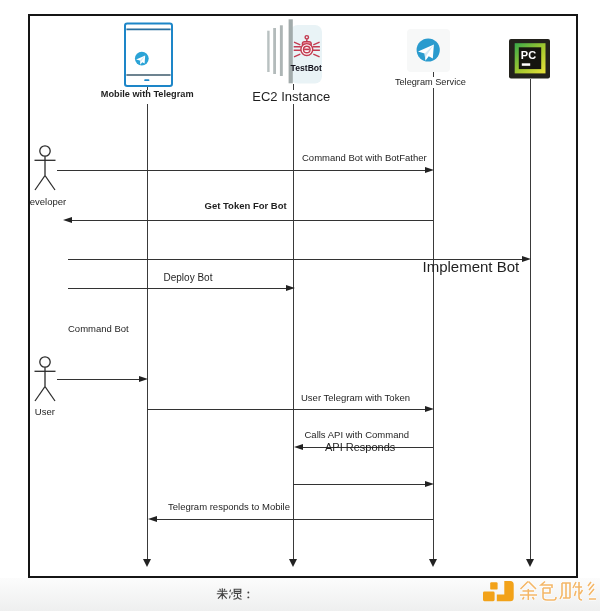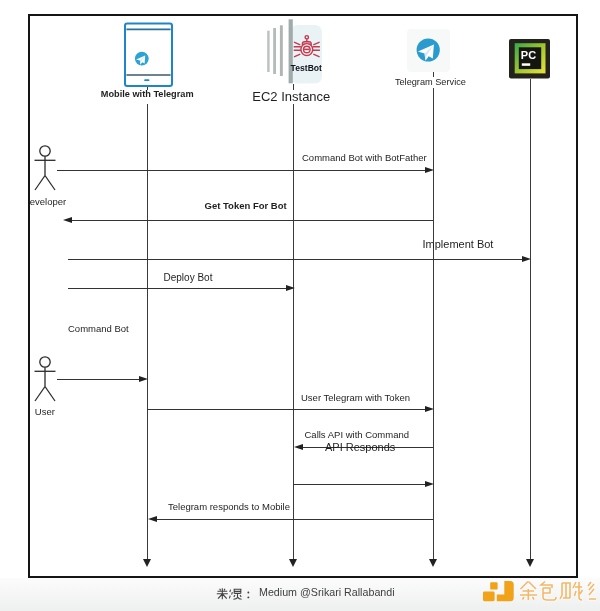--- a/index.html
+++ b/index.html
@@ -22,21 +22,21 @@
 <div class="a" style="left:399.2px;top:543.5px;border-left:4px solid transparent;border-right:4px solid transparent;border-top:8.5px solid #222"></div>
 <div class="a" style="left:496.2px;top:543.5px;border-left:4px solid transparent;border-right:4px solid transparent;border-top:8.5px solid #222"></div>
 <div class="a" style="left:27.5px;top:154.5px;width:369px;height:1.35px;background:#333"></div>
 <div class="a" style="left:395px;top:151.5px;border-top:3.2px solid transparent;border-bottom:3.2px solid transparent;border-left:9.5px solid #222"></div>
 <div class="a t" style="left:272.5px;top:137.1px;font-size:9.5px;font-weight:normal;color:#1f1f1f">Command Bot with BotFather</div>
 <div class="a" style="left:40.5px;top:204.5px;width:363px;height:1.35px;background:#333"></div>
 <div class="a" style="left:33px;top:201.5px;border-top:3.2px solid transparent;border-bottom:3.2px solid transparent;border-right:9.5px solid #222"></div>
 <div class="a t" style="left:175px;top:185px;font-size:9.5px;font-weight:bold;color:#1f1f1f">Get Token For Bot</div>
 <div class="a" style="left:38.5px;top:243.1px;width:455px;height:1.35px;background:#333"></div>
 <div class="a" style="left:492px;top:240.1px;border-top:3.2px solid transparent;border-bottom:3.2px solid transparent;border-left:9.5px solid #222"></div>
-<div class="a t" style="left:393px;top:223px;font-size:11px;font-weight:normal;color:#1f1f1f">Implement Bot</div>
+<div class="a t" style="left:393px;top:243px;font-size:15px;font-weight:normal;color:#1f1f1f">Implement Bot</div>
 <div class="a" style="left:38.5px;top:272.5px;width:219px;height:1.35px;background:#333"></div>
 <div class="a" style="left:256px;top:269.5px;border-top:3.2px solid transparent;border-bottom:3.2px solid transparent;border-left:9.5px solid #222"></div>
 <div class="a t" style="left:134px;top:257.1px;font-size:10px;font-weight:normal;color:#1f1f1f">Deploy Bot</div>
 <div class="a t" style="left:38.5px;top:308.7px;font-size:9.5px;font-weight:normal;color:#1f1f1f">Command Bot</div>
 <div class="a" style="left:27.5px;top:363.3px;width:83px;height:1.35px;background:#333"></div>
 <div class="a" style="left:109px;top:360.3px;border-top:3.2px solid transparent;border-bottom:3.2px solid transparent;border-left:9.5px solid #222"></div>
 <div class="a" style="left:117.5px;top:393.3px;width:279px;height:1.35px;background:#333"></div>
 <div class="a" style="left:395px;top:390.3px;border-top:3.2px solid transparent;border-bottom:3.2px solid transparent;border-left:9.5px solid #222"></div>
 <div class="a t" style="left:271.5px;top:377.1px;font-size:9.5px;font-weight:normal;color:#1f1f1f">User Telegram with Token</div>
 <div class="a" style="left:271.5px;top:431.5px;width:132px;height:1.35px;background:#333"></div>
@@ -122,21 +122,20 @@
 <svg class="a" style="left:216px;top:586.5px" width="38" height="14" viewBox="0 0 38 14">
 <g stroke="#424242" stroke-width="1.1" fill="none">
 <path d="M1.5 4.2 H11.2 M0.8 6.8 H11.8 M6.3 1.2 V12.2 M6.3 7 L2 11.6 M6.4 7 L10.8 11.6 M3.6 1.8 L4.6 3.4 M9 1.8 L8 3.4"></path>
 <path d="M14.6 2.6 L13.8 5 M16.4 5.2 L15.6 7.6 M14.2 8.6 L13.4 11.4 M17.6 2.2 H25.4 M18.4 4.4 H24.6 M18.4 6.4 H24.6 M18.2 2.4 V6.6 M24.8 2.4 V6.6 M21.5 7 V10.6 M21.5 10.6 C20.6 11.8 19 12.2 17.4 12.3 M21.8 10.4 C22.6 11.6 24.2 12.2 25.6 12.3 M19 8.2 L17.8 9.8 M24 8.2 L25.2 9.8"></path>
 </g>
 <g fill="#424242">
         <rect x="31.4" y="4.6" width="1.9" height="1.9" rx="0.9"></rect>
         <rect x="31.4" y="9.4" width="1.9" height="1.9" rx="0.9"></rect>
       </g>
 </svg>
-<div class="a t" style="left:259px;top:586.5px;font-size:10.7px;color:#3e3e3e">Medium @Srikari Rallabandi</div>
 <svg class="a" style="left:482px;top:580px" width="116" height="23" viewBox="0 0 116 23">
 <g fill="#f2a219">
 <rect x="8.2" y="2.2" width="7.4" height="7.4" rx="1.2"></rect>
 <rect x="1" y="11.6" width="11.6" height="9.6" rx="1.4"></rect>
 <path d="M22.3 1 H28.2 Q31.7 1 31.7 4.5 V17.7 Q31.7 21.2 28.2 21.2 H14.8 V14.4 H22.3 Z"></path>
 </g>
 <g stroke="#ffffff" stroke-width="2.8" fill="none" opacity="0.97" transform="translate(37,0)">
 <path d="M9 1.5 L1.5 9 M9.5 1.5 L17 9 M3.5 11 H15 M1 15 H18 M9.3 9 V20 M5 17 L3.5 19.5 M13.5 17 L15 19.5"></path>
 <path d="M26 1.5 L22 5 H33 L33 8 M24 8 H31 V13 H24 V8 M24 13 V17 Q24 20 28 20 H35 Q37 20 37 17"></path>
 <path d="M43 3 H51 V18 M43 3 V15 L41 19 M47 3 V18 M44 18 L51 18 M57 2 L54 8 M56 7 H63 M60 2 V17 Q60 20 63 20 M57 11 L55.5 16 M63.5 10 L61 14"></path>

